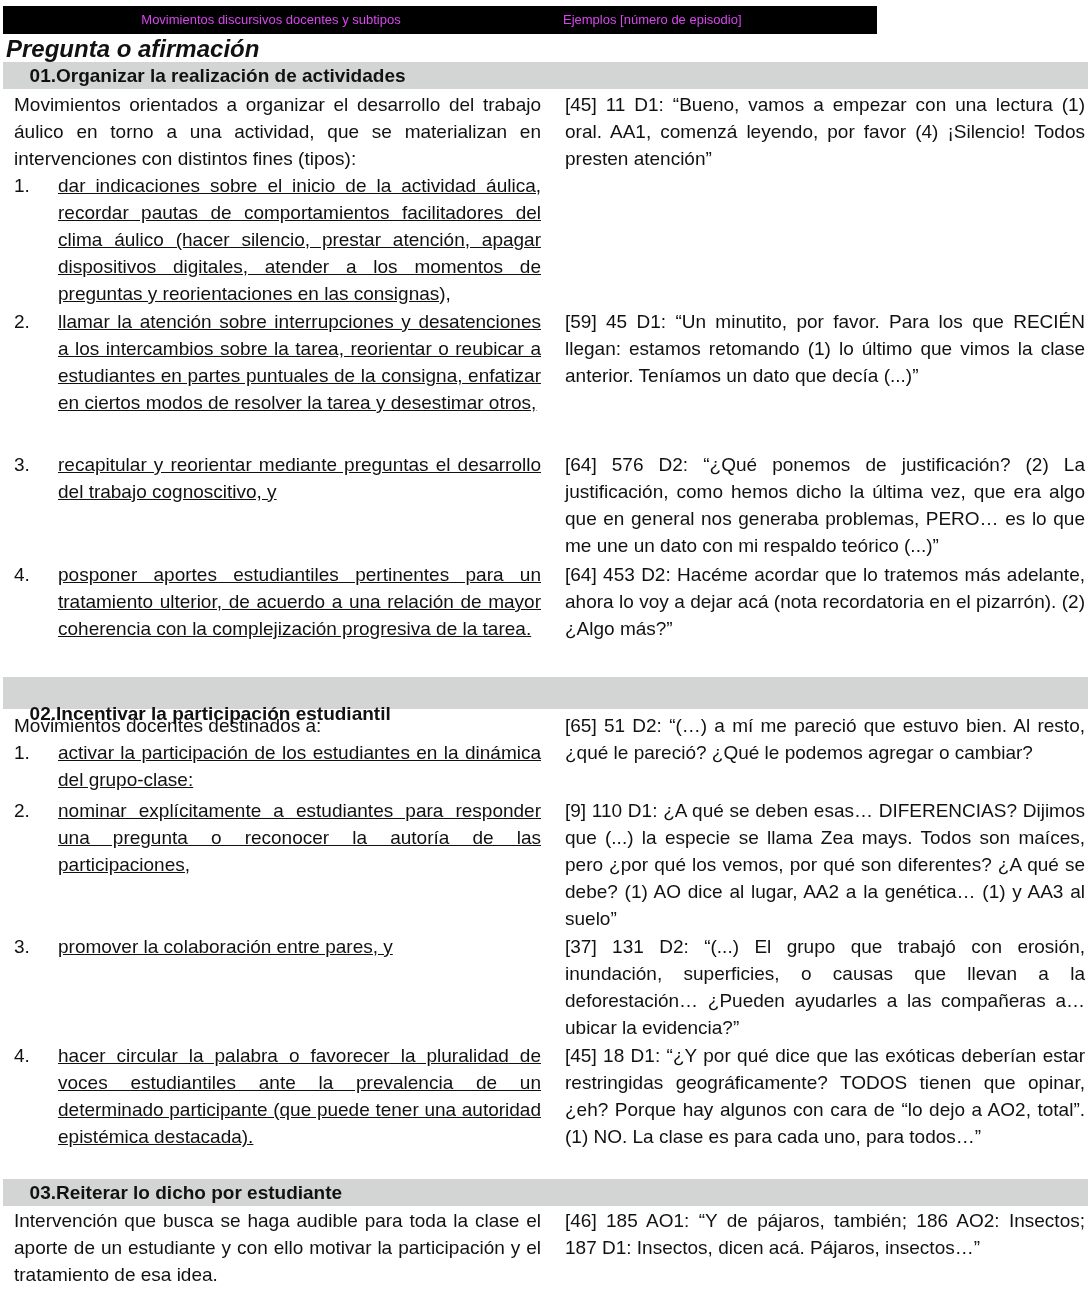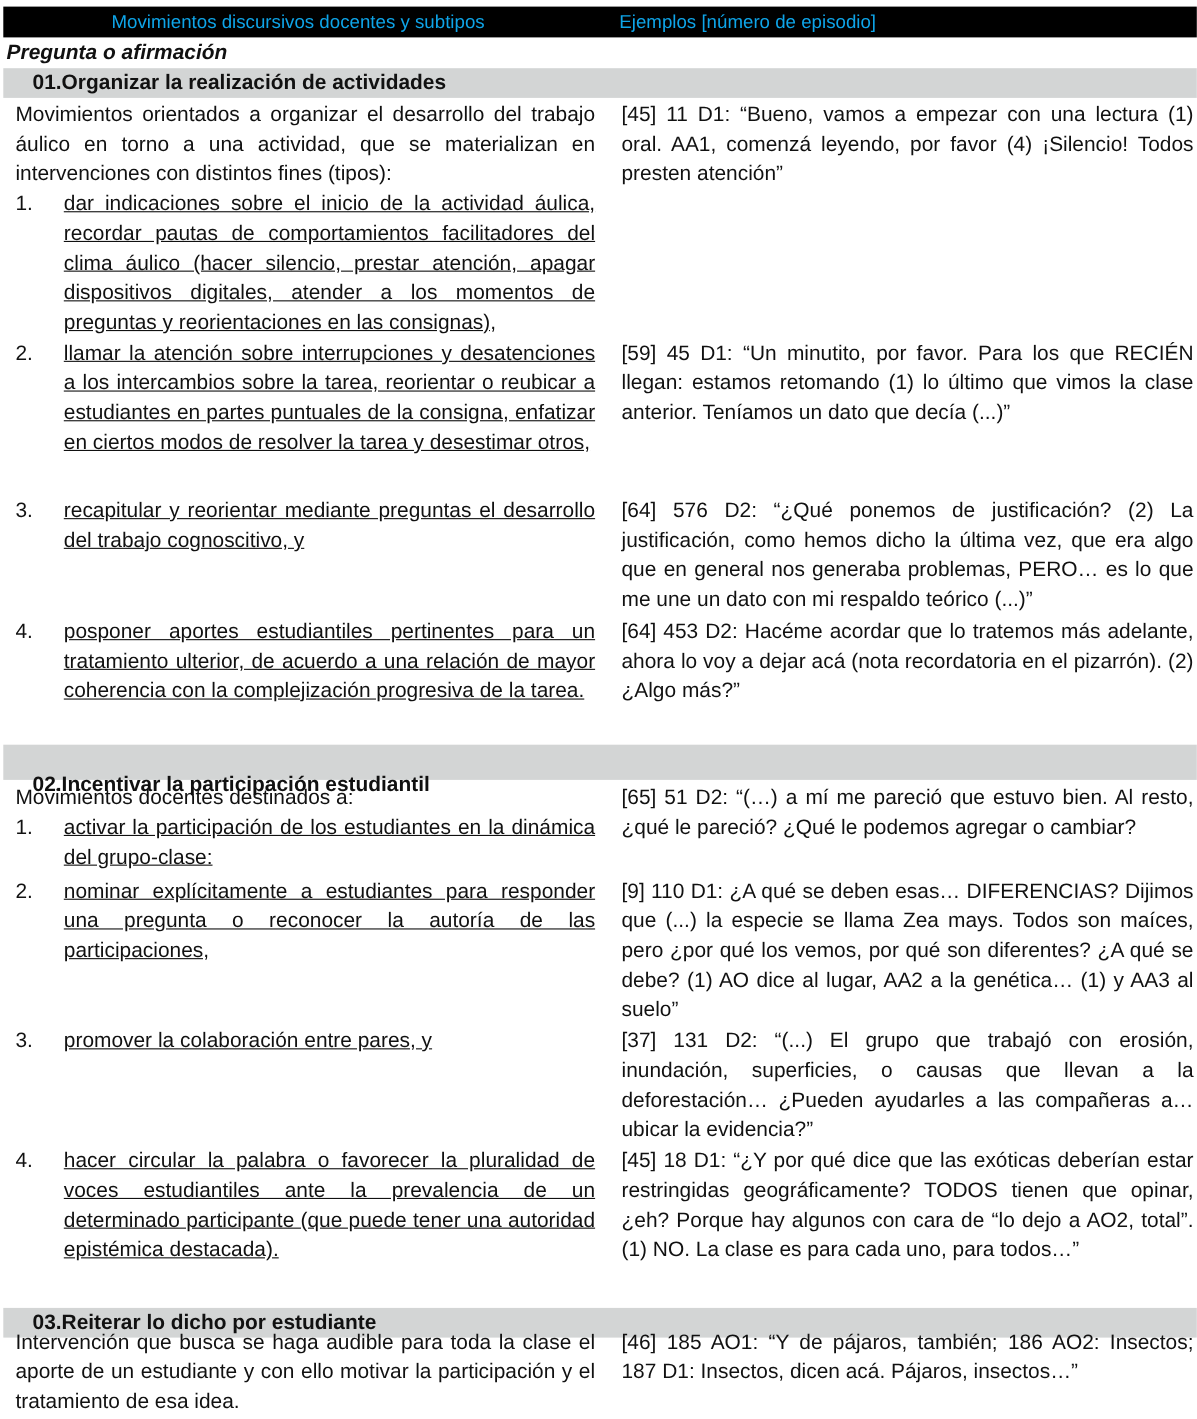--- a/index.html
+++ b/index.html
@@ -1,23 +1,23 @@
 <!DOCTYPE html>
 <html><head>
 <meta charset="utf-8">
 <style>
   html, body { margin: 0; padding: 0; background: #ffffff; }
   body { width: 1088px; height: 1290px; position: relative; overflow: hidden;
          font-family: "Liberation Sans", "DejaVu Sans", sans-serif; color: #111; }
   .doc { position: absolute; left: 0; top: 0; width: 1088px; }
-  .header { position: absolute; left: 3px; top: 6px; width: 1085px; height: 28px; background: #000; color: #0ea5e9;
-            font-size: 17px; line-height: 28px; }
+  .header { position: absolute; left: 3px; top: 6px; width: 874px; height: 28px; background: #000; color: #d946ef;
+            font-size: 13px; line-height: 28px; }
   .header .c1 { position: absolute; left: 0; width: 536px; text-align: center; }
   .header .c2 { position: absolute; left: 560px; width: 525px; text-align: left; }
-  .subhead { position: absolute; left: 6px; top: 35px; font-size: 19px; font-weight: bold; font-style: italic; line-height: 27px; }
+  .subhead { position: absolute; left: 6px; top: 35px; font-size: 24px; font-weight: bold; font-style: italic; line-height: 27px; }
   .band { position: absolute; left: 3px; width: 1085px; height: 27px; background: #d3d5d5; text-align: right; }
   .band .t { position: absolute; left: 3px; top: 0; font-size: 19px; font-weight: bold; line-height: 27px; white-space: nowrap; }
   .band .num { display: inline-block; width: 50px; }
   .cell { position: absolute; font-size: 19px; line-height: 27px; }
   .left { left: 14px; width: 527px; }
   .j { text-align: justify; text-align-last: left; }
   .item { position: absolute; left: 14px; width: 527px; font-size: 19px; line-height: 27px; }
   .item .n { position: absolute; left: 0; top: 0; width: 40px; }
   .item .txt { margin-left: 44px; text-align: justify; text-align-last: left; text-decoration: underline; }
   .ex { position: absolute; left: 565px; width: 520px; font-size: 19px; line-height: 27px; text-align: justify; text-align-last: left; }
@@ -79,19 +79,19 @@
   <div class="item" style="top:1042px;">
     <span class="n">4.</span>
     <div class="txt">hacer circular la palabra o favorecer la pluralidad de voces estudiantiles ante la prevalencia de un determinado participante (que puede tener una autoridad epistémica destacada).</div>
   </div>
 
   <div class="ex" style="top:712px;">[65] 51 D2: “(…) a mí me pareció que estuvo bien. Al resto, ¿qué le pareció? ¿Qué le podemos agregar o cambiar?</div>
   <div class="ex" style="top:797px;">[9] 110 D1: ¿A qué se deben esas… DIFERENCIAS? Dijimos que (...) la especie se llama Zea mays. Todos son maíces, pero ¿por qué los vemos, por qué son diferentes? ¿A qué se debe? (1) AO dice al lugar, AA2 a la genética… (1) y AA3 al suelo”</div>
   <div class="ex" style="top:933px;">[37] 131 D2: “(...) El grupo que trabajó con erosión, inundación, superficies, o causas que llevan a la deforestación… ¿Pueden ayudarles a las compañeras a… ubicar la evidencia?”</div>
   <div class="ex" style="top:1042px;">[45] 18 D1: “¿Y por qué dice que las exóticas deberían estar restringidas geográficamente? TODOS tienen que opinar, ¿eh? Porque hay algunos con cara de “lo dejo a AO2, total”. (1) NO. La clase es para cada uno, para todos…”</div>
 
-  <div class="band" style="top:1179px;margin-top:10px;">
+  <div class="band" style="top:1179px;">
     <span class="t"><span class="num">03.</span><span>Reiterar lo dicho por estudiante</span></span>
   </div>
   <div class="cell left j" style="top:1207px;">Intervención que busca se haga audible para toda la clase el aporte de un estudiante y con ello motivar la participación y el tratamiento de esa idea.</div>
   <div class="ex" style="top:1207px;">[46] 185 AO1: “Y de pájaros, también; 186 AO2: Insectos; 187 D1: Insectos, dicen acá. Pájaros, insectos…”</div>
 
 </div>
 
 </body></html>

